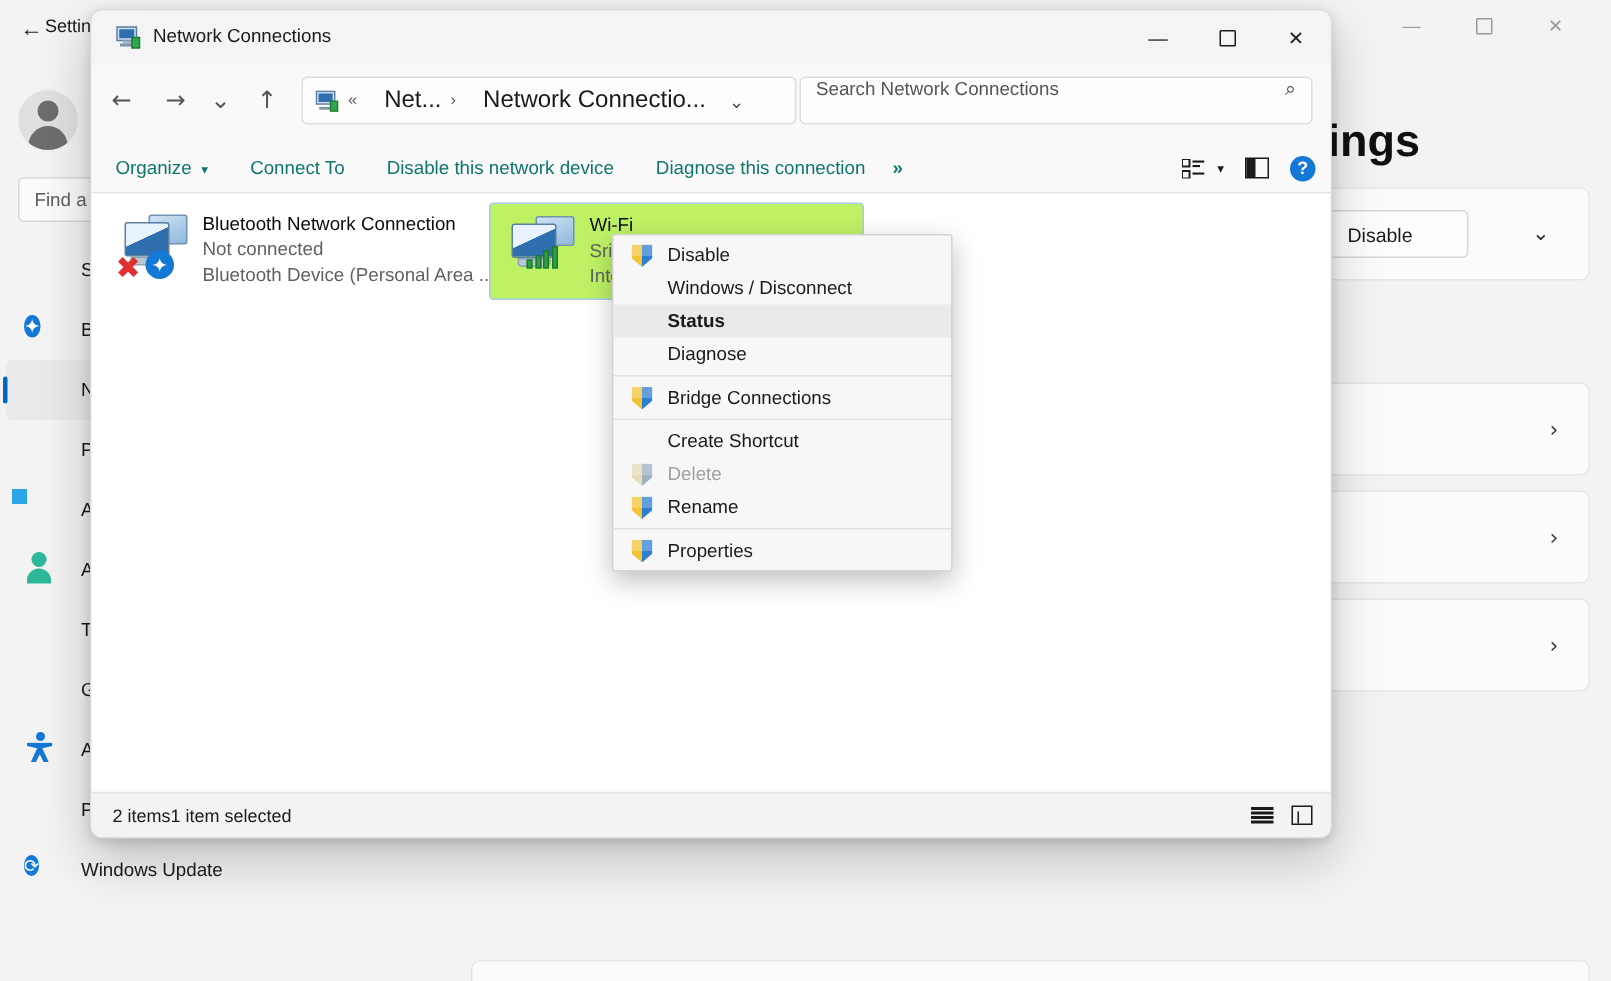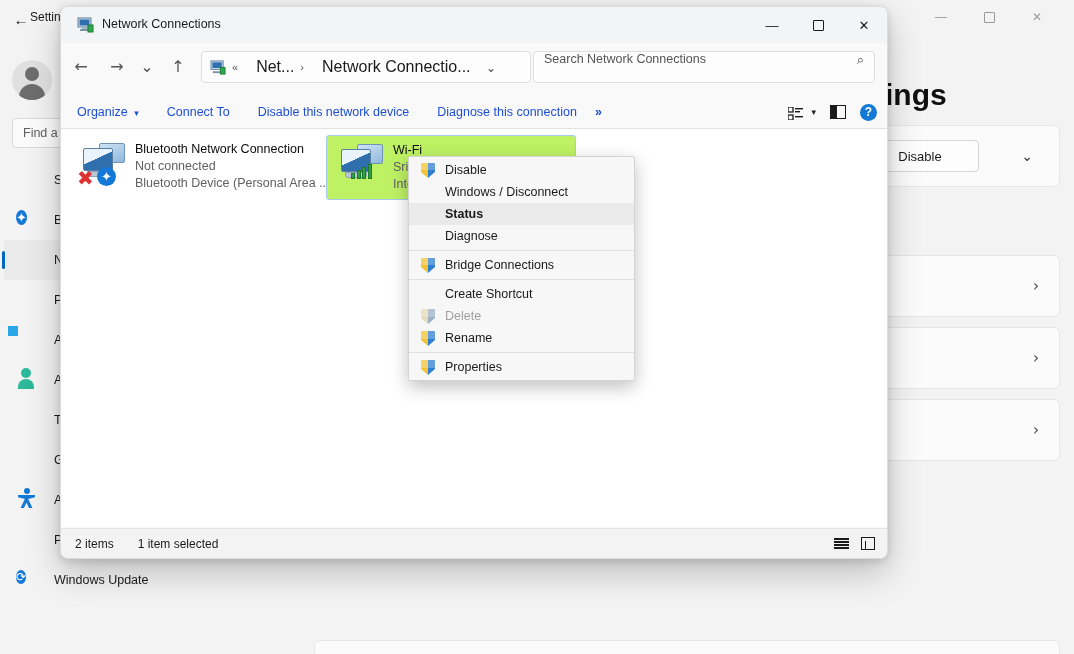--- a/index.html
+++ b/index.html
@@ -175,21 +175,21 @@
     display: flex; align-items: flex-start; padding: 0 10px;
     font-size: 12.5px; color: #555;
   }
   .exp-search .mag { position: absolute; right: 10px; font-size: 13px; color: #444; font-family:"DejaVu Sans",sans-serif;}
 
   
   .exp-cmdbar {
     position: relative; height: 34px; background: #f9f9f9;
     border-bottom: 1px solid #e3e3e3; display: flex; align-items: center;
   }
-  .cmd-item { font-size: 12.5px; color: #1d4ed8; padding: 0 0; white-space: nowrap; }
+  .cmd-item { font-size: 12.5px; color: #0f766e; padding: 0 0; white-space: nowrap; }
   .cmd-right { position: absolute; right: 10px; top: 0; height: 34px; display: flex; align-items: center; gap: 14px; }
   .view-ico { width: 15px; height: 13px; position: relative; }
   .pane-ico { width: 16px; height: 14px; border: 1.6px solid #1a1a1a; position: relative; }
   .pane-ico::after { content:''; position:absolute; left:0; top:0; bottom:0; width: 6px; background:#1a1a1a; }
   .help-ico {
     width: 17px; height: 17px; border-radius: 50%; background: #1479d6;
     color: #fff; font-size: 12px; font-weight: bold; text-align: center; line-height: 17px;
   }
 
   
@@ -474,21 +474,21 @@
         <div class="conn-name">Wi-Fi</div>
         <div class="conn-sub">Srikant Home</div>
         <div class="conn-sub">Intel</div>
       </span>
     </div>
 
   </div>
 
   <div class="exp-status">
     <span class="status-text" style="margin-left:14px">2 items</span>
-    <span class="status-text" style="margin-left:24px">1 item selected</span>
+    <span class="status-text" style="">1 item selected</span>
     <span class="status-right">
       <span class="list-view-ico">
           <i></i>
           <i></i>
           <i></i>
           <i></i>
         </span>
       <span class="tile-view-ico"></span>
     </span>
   </div>

